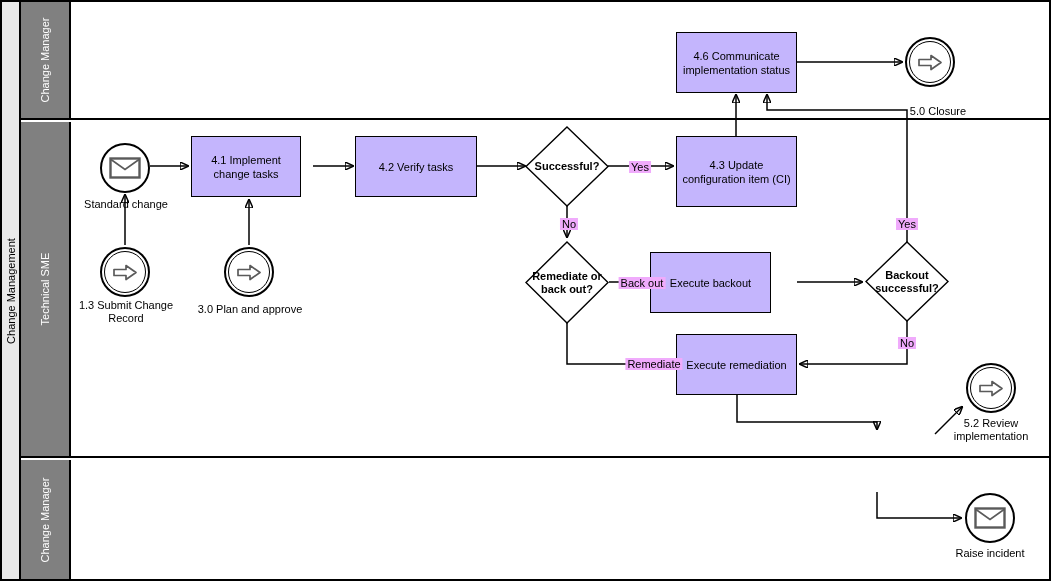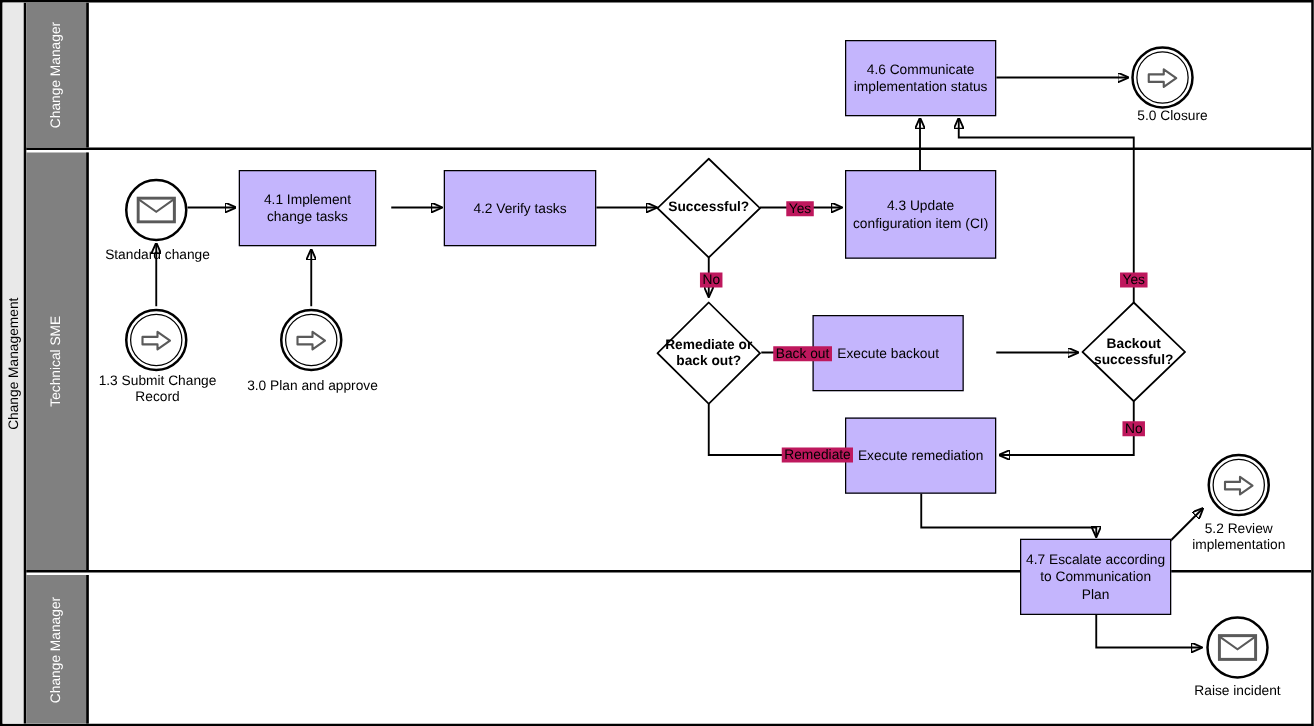--- a/index.html
+++ b/index.html
@@ -51,21 +51,21 @@
   .event .ring {
     position:absolute; inset:2px; border:1.5px solid #000; border-radius:50%;
   }
   .event svg { position:relative; z-index:1; }
   .elabel {
     position:absolute; text-align:center; transform:translateX(-50%);
     line-height:13px; z-index:3; white-space:nowrap;
   }
   .elabel.wrap { white-space:normal; }
   .edge-label {
-    position:absolute; transform:translate(-50%,-50%); background:#be185d;
+    position:absolute; transform:translate(-50%,-50%); background:#f0abfc;
     padding:0 2px; line-height:12px; z-index:3; white-space:nowrap;
   }
 </style>
 </head>
 <body>
 
 <div id="stage">
 
   <div class="pool-label-col">
     <span class="vlabel">Change Management</span>
@@ -122,23 +122,20 @@
   </div>
   <div class="task" style="left:674px; top:30px; width:121px; height:61px;">
     <span>4.6 Communicate implementation status</span>
   </div>
   <div class="task" style="left:648px; top:250px; width:121px; height:61px;">
     <span>Execute backout</span>
   </div>
   <div class="task" style="left:674px; top:332px; width:121px; height:61px;">
     <span>Execute remediation</span>
   </div>
-  <div class="task" style="left:814px; top:429px; width:121px; height:61px;">
-    <span>4.7 Escalate according to Communication Plan</span>
-  </div>
 
   <div class="gateway" style="left:523px; top:124px; width:84px; height:81px;">
     <svg width="84" height="81">
       <polygon points="42,1 83,40.5 42,80 1,40.5" fill="#fff" stroke="#000" stroke-width="1.4"></polygon>
     </svg>
     <span class="glabel">Successful?</span>
   </div>
   <div class="gateway" style="left:523px; top:239px; width:84px; height:83px;">
     <svg width="84" height="83">
       <polygon points="42,1 83,41.5 42,82 1,41.5" fill="#fff" stroke="#000" stroke-width="1.4"></polygon>
@@ -185,21 +182,21 @@
   <div class="event" style="left:963px; top:491px;">
     <svg width="32" height="22" viewBox="0 0 32 22">
       <rect x="1.5" y="1.5" width="29" height="19" fill="#fff" stroke="#5a5a5a" stroke-width="2.4"></rect>
       <path d="M2,2.5 L16,12.5 L30,2.5" fill="none" stroke="#5a5a5a" stroke-width="1.6"></path>
     </svg>
   </div>
 
   <div class="elabel" style="left:124px; top:196px;">Standard change</div>
   <div class="elabel wrap" style="left:124px; top:297px; width:96px;">1.3 Submit Change Record</div>
   <div class="elabel" style="left:248px; top:301px;">3.0 Plan and approve</div>
-  <div class="elabel" style="left:928px; top:85px;padding-left:16px;">5.0 Closure</div>
+  <div class="elabel" style="left:928px; top:103px;padding-left:16px;">5.0 Closure</div>
   <div class="elabel wrap" style="left:989px; top:415px; width:116px;">5.2 Review implementation</div>
   <div class="elabel" style="left:988px; top:545px;">Raise incident</div>
 
   <div class="edge-label" style="left:638px; top:165px;">Yes</div>
   <div class="edge-label" style="left:567px; top:222px;">No</div>
   <div class="edge-label" style="left:640px; top:281px;">Back out</div>
   <div class="edge-label" style="left:604px; top:362px;margin-left:48px;">Remediate</div>
   <div class="edge-label" style="left:905px; top:222px;">Yes</div>
   <div class="edge-label" style="left:905px; top:341px;">No</div>
 

